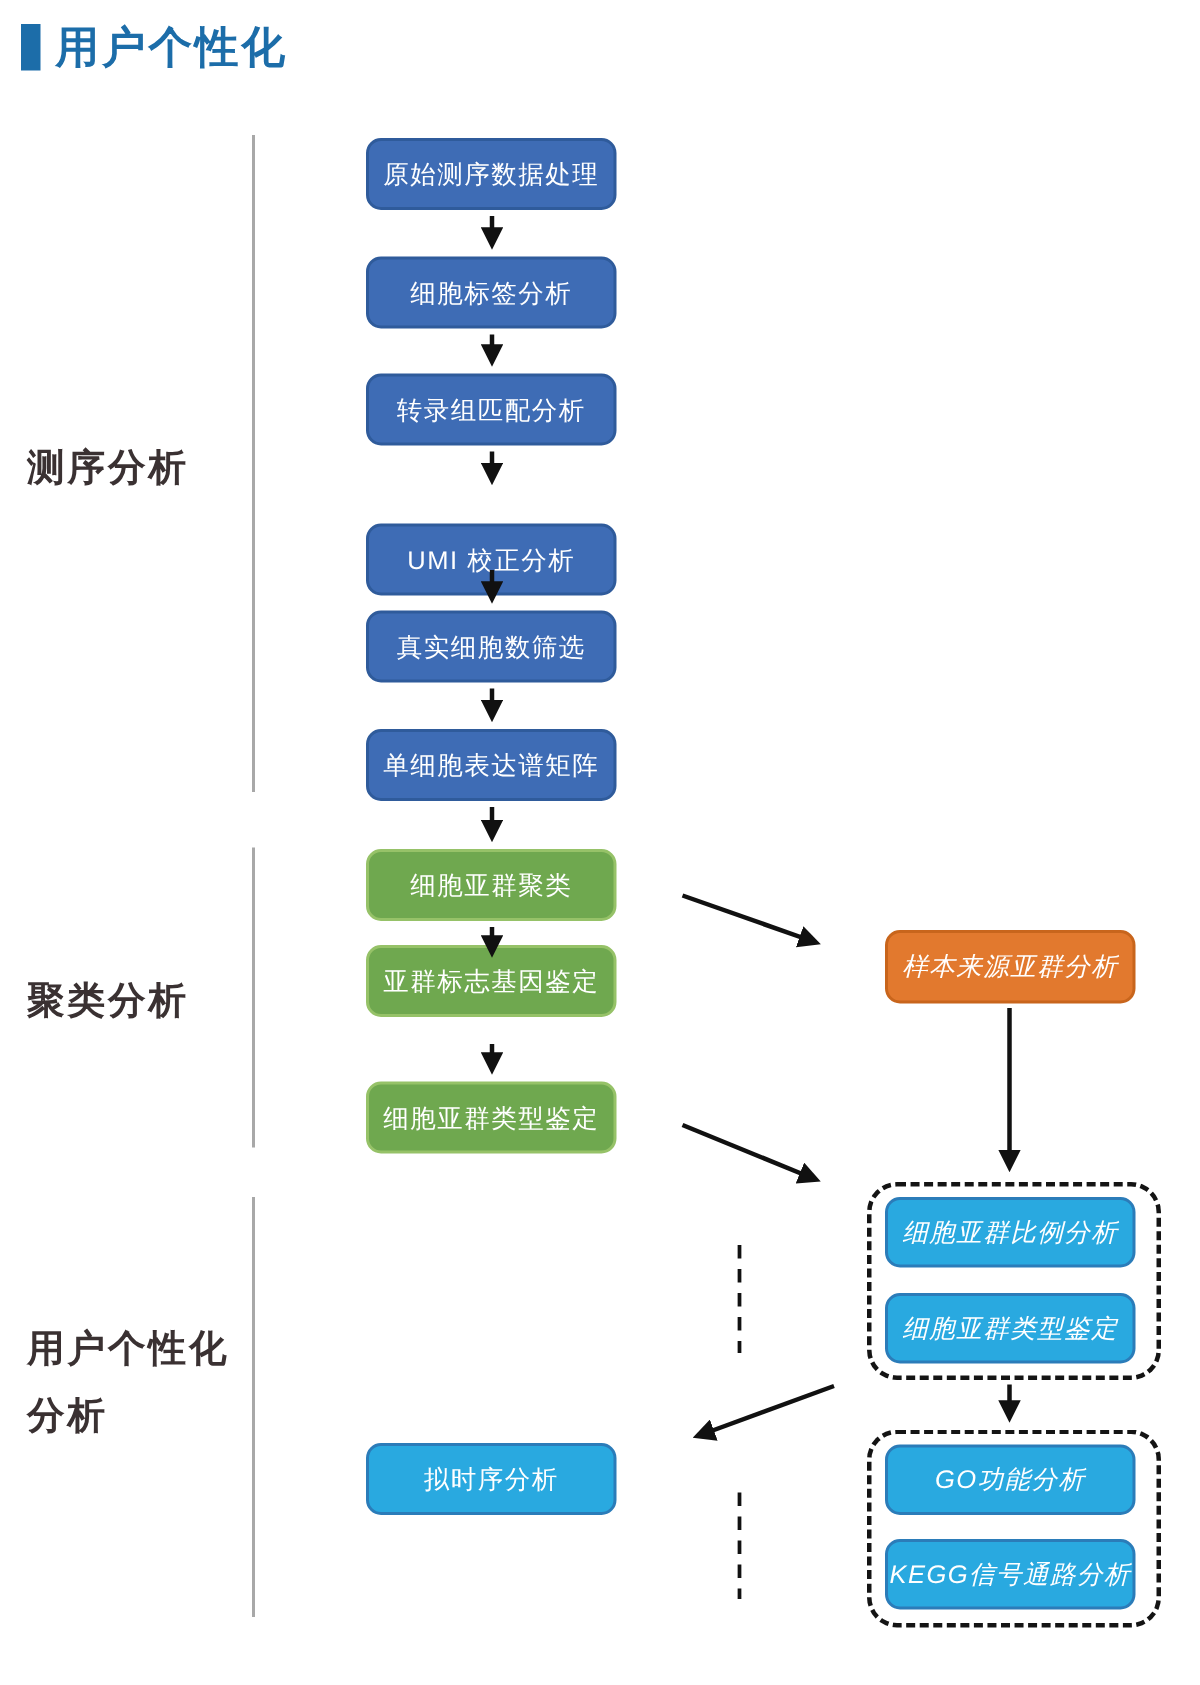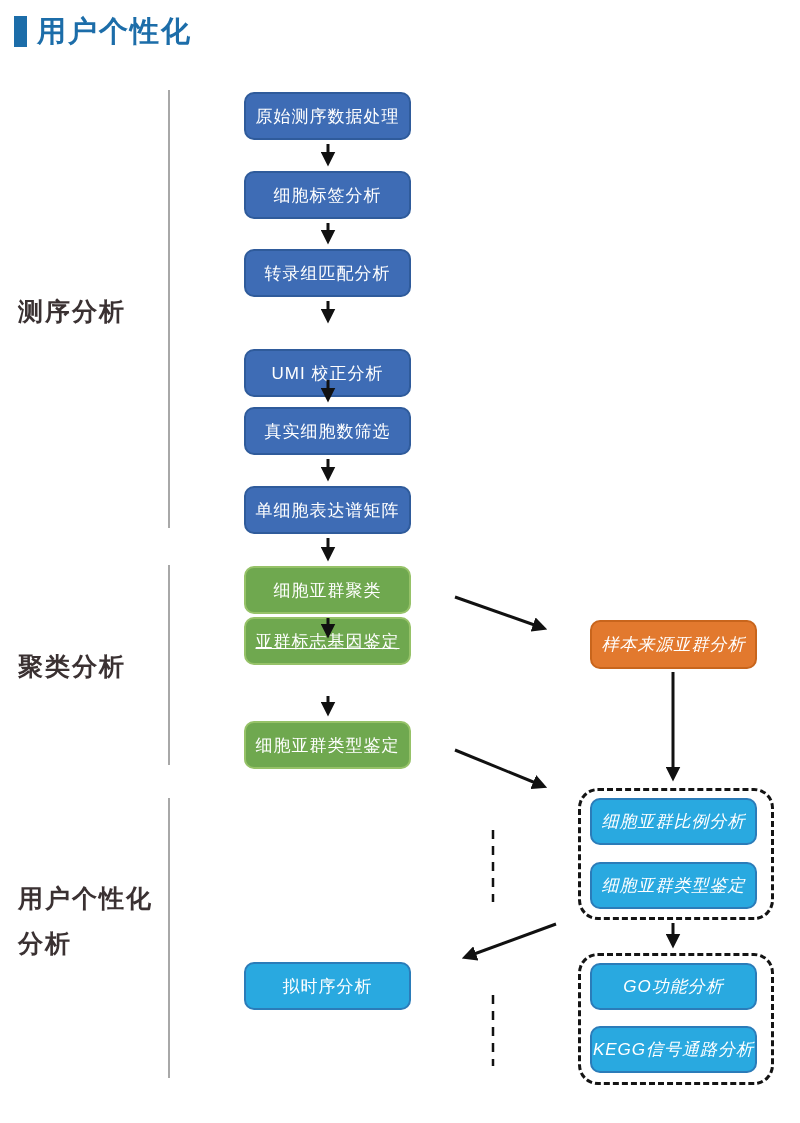--- a/index.html
+++ b/index.html
@@ -64,21 +64,21 @@
   <div class="section-label" style="top:927px;">分析</div>
 
   <div class="flow-box main-col blue" style="top:92px;">原始测序数据处理</div>
   <div class="flow-box main-col blue" style="top:171px;">细胞标签分析</div>
   <div class="flow-box main-col blue" style="top:249px;">转录组匹配分析</div>
   <div class="flow-box main-col blue" style="top:328px;margin-top:21px;">UMI 校正分析</div>
   <div class="flow-box main-col blue" style="top:407px;">真实细胞数筛选</div>
   <div class="flow-box main-col blue" style="top:486px;">单细胞表达谱矩阵</div>
 
   <div class="flow-box main-col green" style="top:566px;">细胞亚群聚类</div>
-  <div class="flow-box main-col green" style="top:617px;text-decoration:underline;">亚群标志基因鉴定</div>
+  <div class="flow-box main-col green" style="top:630px;">亚群标志基因鉴定</div>
   <div class="flow-box main-col green" style="top:721px;">细胞亚群类型鉴定</div>
 
   <div class="flow-box right-col orange" style="top:620px;height:49px;">样本来源亚群分析</div>
 
   <div class="dashed-group dg1"></div>
   <div class="flow-box right-col cyan" style="top:798px;">细胞亚群比例分析</div>
   <div class="flow-box right-col cyan" style="top:862px;">细胞亚群类型鉴定</div>
 
   <div class="flow-box main-col cyan" style="top:962px;">拟时序分析</div>
 

